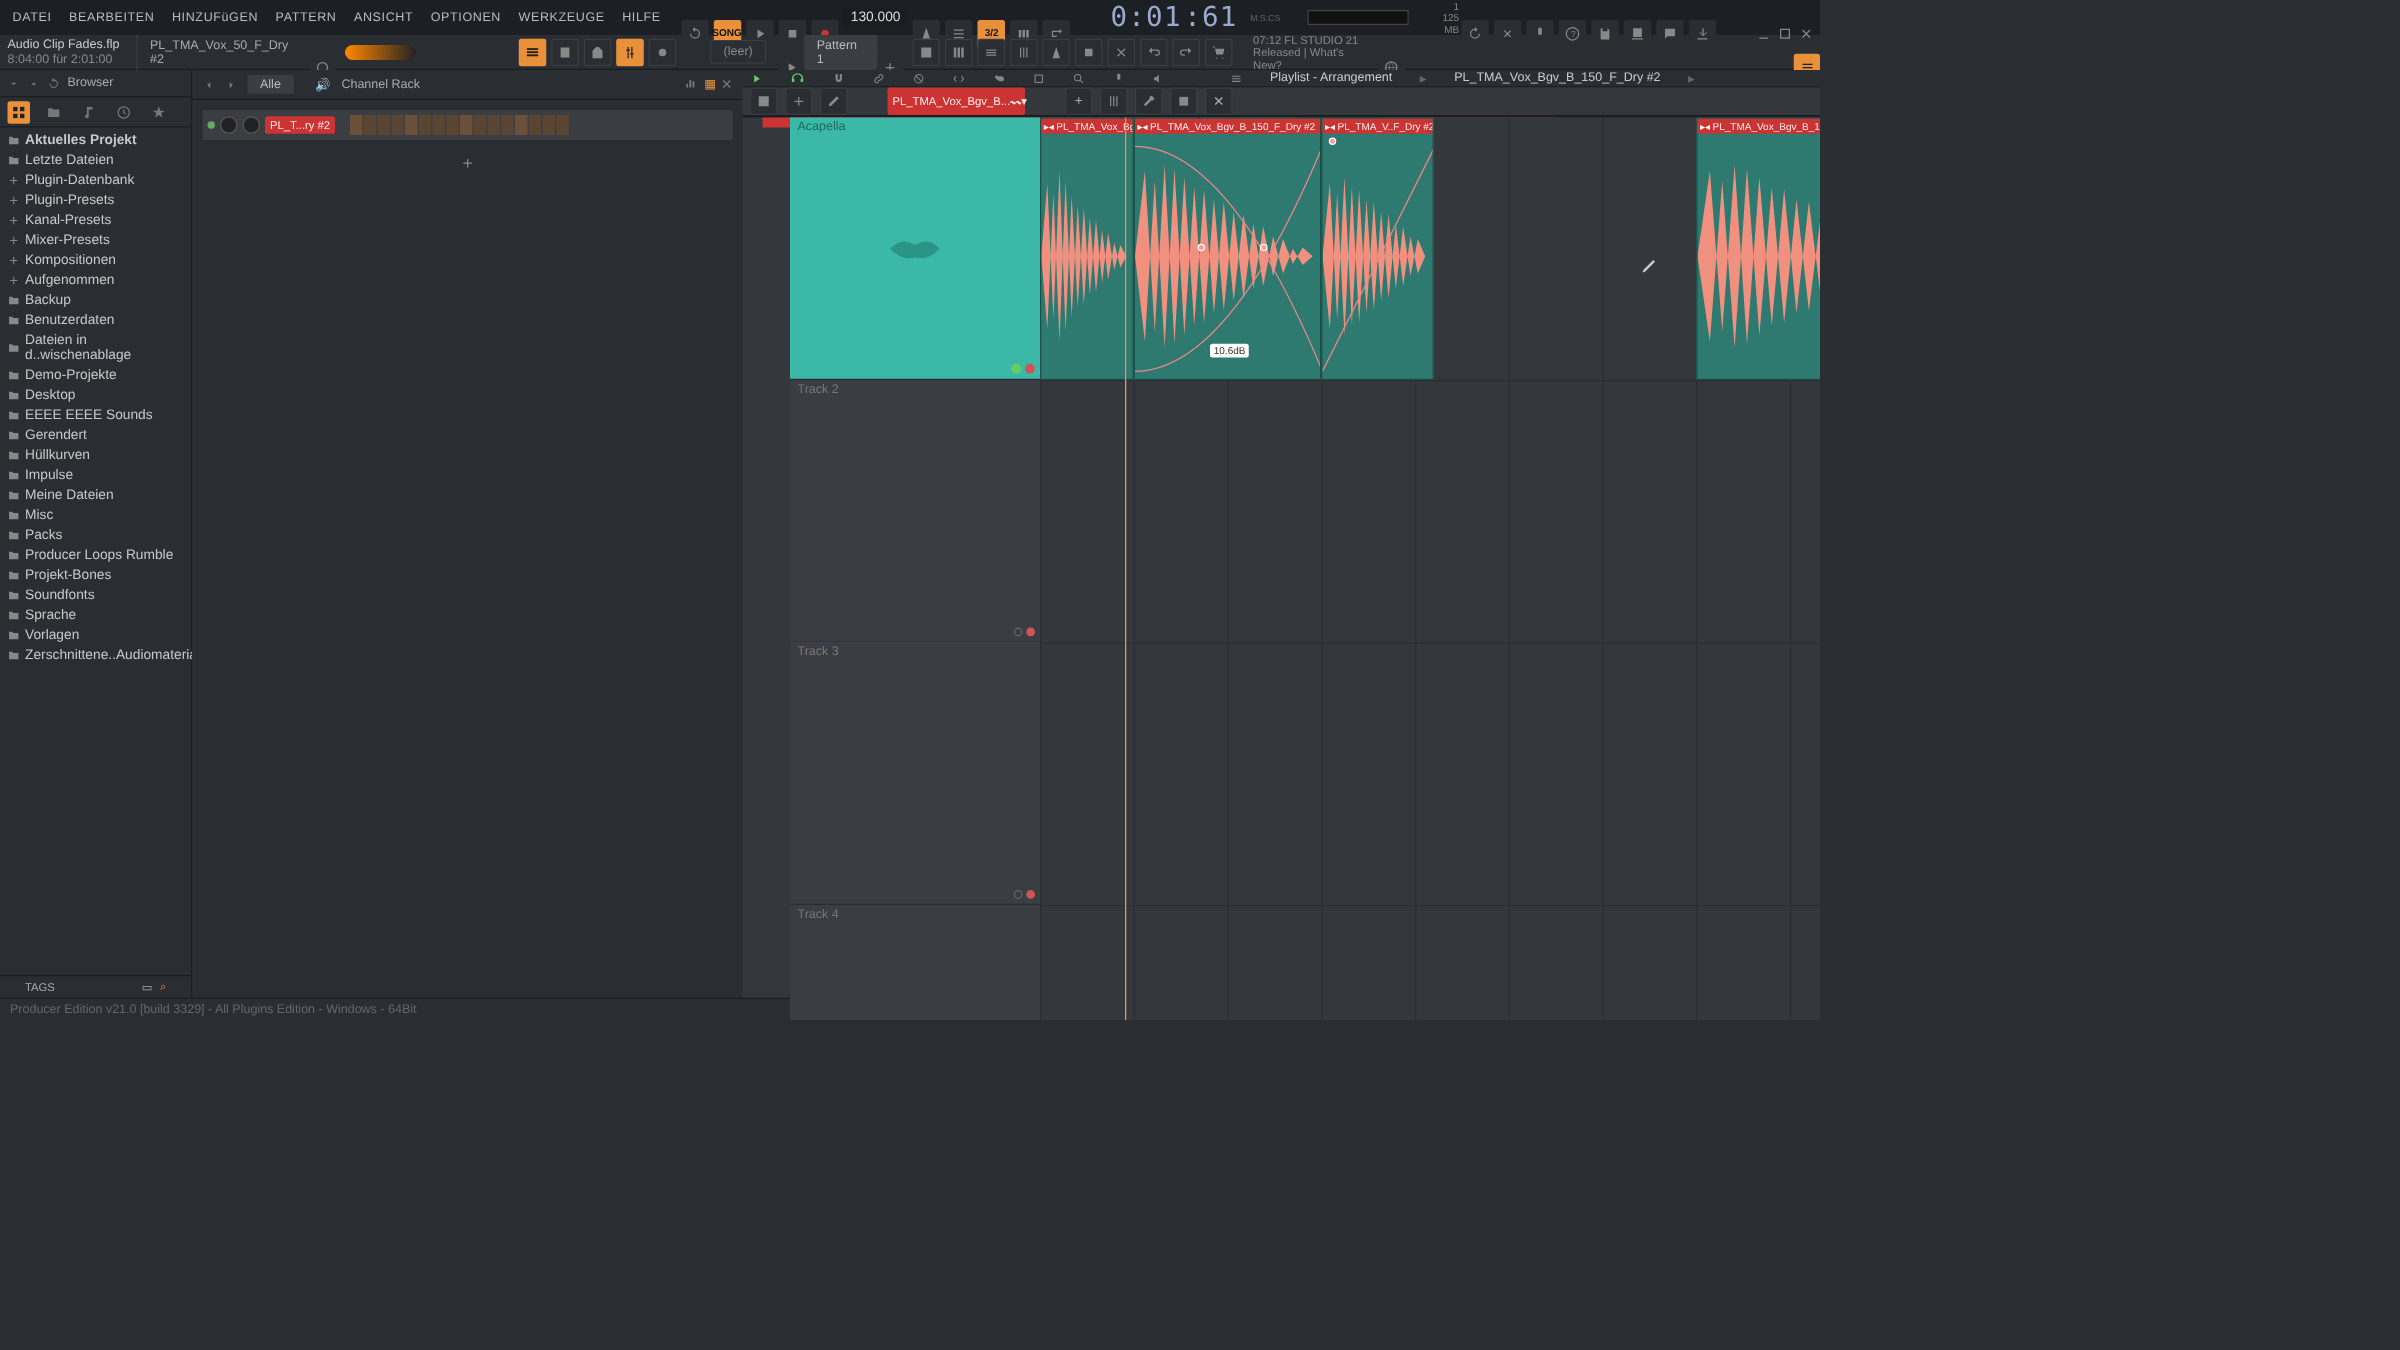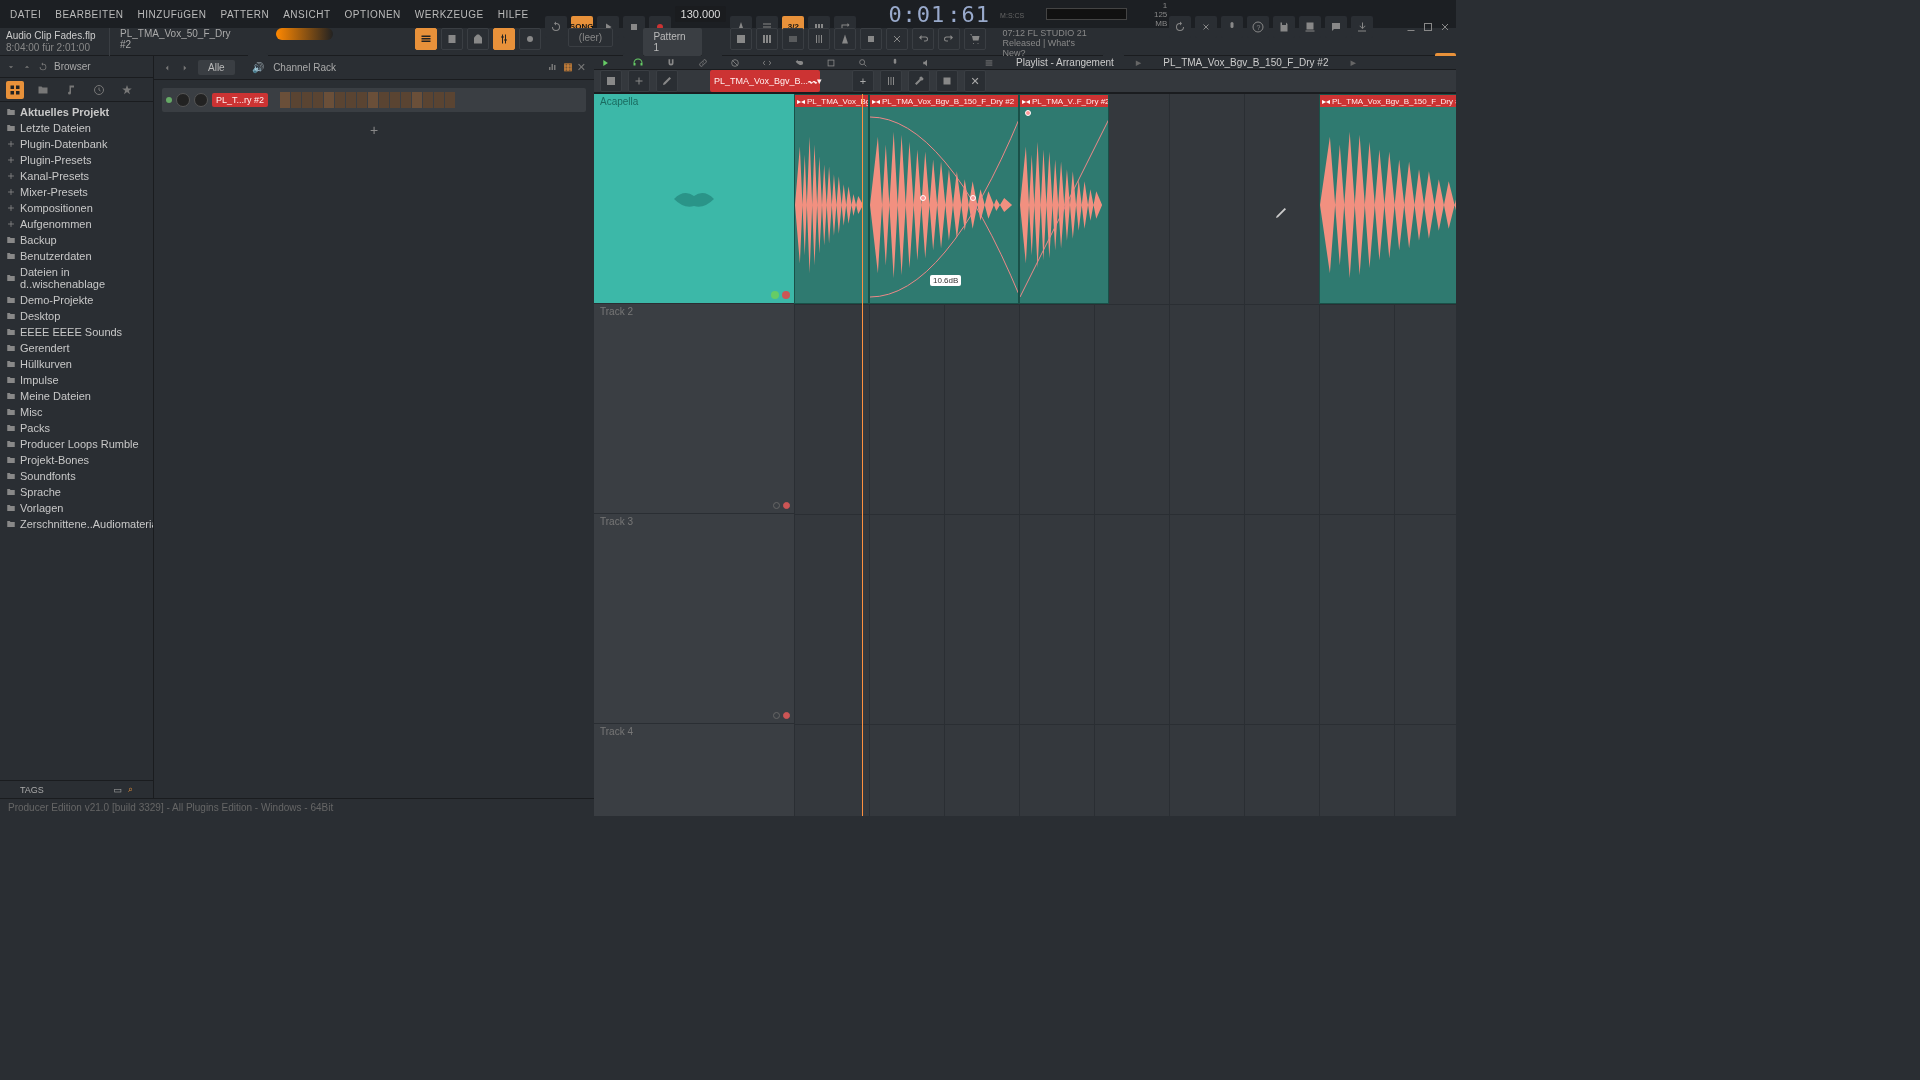--- a/index.html
+++ b/index.html
@@ -12,21 +12,21 @@
 .btn-icon { width:22px; height:22px; display:flex; align-items:center; justify-content:center; background:#2a2e33; border-radius:2px; cursor:pointer;margin-top:25px; }
 .btn-icon.orange { background:#e8913a; color:#111; }
 .btn-icon svg { width:12px; height:12px; fill:#888; }
 .tempo-box { background:#1a1c1f; color:#ddd; padding:2px 6px; font-size:11px; border-radius:2px; }
 .time-display { font-size:22px; color:#9ac; font-family:monospace; letter-spacing:1px; }
 .meter { width:120px; height:12px; border:1px solid #444; background:#111; }
 .cpu-mem { font-size:8px; color:#888; text-align:right; line-height:9px; }
 .right-icons { display:flex; gap:4px; margin-left:auto; }
 
 
-.hintbar { height:28px; background:#2a2e33; display:flex; align-items:flex-start; border-bottom:1px solid #1a1c1f; }
+.hintbar { height:28px; background:#2a2e33; display:flex; align-items:center; border-bottom:1px solid #1a1c1f; }
 .hint-box { color:#ccc; font-size:10px; line-height:12px; padding:2px 6px; border-right:1px solid #3a3e43; min-width:110px; }
 .proj-name { color:#aaa; font-size:10px; padding:0 10px; }
 .toolbar2 { display:flex; align-items:center; gap:4px; padding:0 8px; }
 .tool-btn { width:22px; height:22px; background:#2a2e33; border:1px solid #3a3e43; border-radius:2px; display:flex; align-items:center; justify-content:center; cursor:pointer; }
 .tool-btn.active { background:#e8913a; border-color:#e8913a; }
 .tool-btn svg { width:12px; height:12px; fill:#888; }
 .tool-btn.active svg { fill:#222; }
 .pattern-sel { background:#3a3e43; color:#bbb; padding:3px 10px; font-size:10px; border-radius:2px; }
 .snap-sel { background:#2a2e33; color:#888; padding:3px 10px; font-size:10px; border:1px solid #3a3e43; border-radius:2px; }
 .version-box { font-size:9px; color:#888; line-height:10px; margin-left:auto; padding:0 8px; }
@@ -62,21 +62,21 @@
 
 
 .playlist { flex:1; background:#34383d; display:flex; flex-direction:column; position:relative; }
 .pl-head { height:22px; background:#2a2e33; display:flex; align-items:center; gap:22px; padding:0 6px; border-bottom:1px solid #1a1c1f; }
 .pl-head .crumb { color:#ccc; font-size:10px; }
 .pl-head .sep { color:#666; }
 .pl-toolbar { height:28px; background:#34383d; display:flex; gap:6px; padding:0 6px; border-bottom:1px solid #1a1c1f; }
 .pl-picker { width:110px; height:22px; background:#c33; color:#fee; font-size:9px; display:flex; align-items:center; padding:0 4px; border-radius:2px; }
 .pl-minimap { height:10px; background:#2a2e33; position:relative; border-bottom:1px solid #1a1c1f; }
 .pl-minimap .mm-clip { position:absolute; top:1px; height:8px; background:#c33; }
-.pl-trackheads { width:200px; background:#d946ef; }
+.pl-trackheads { width:200px; background:#d946ef;margin-left:38px; }
 .pl-trackhead { border-bottom:1px solid #2a2e33; position:relative; }
 .pl-trackhead.t1 { height:210px; background:#3cb8a8; }
 .pl-trackhead.t1 .lips { position:absolute; top:90px; left:50%; transform:translateX(-50%); }
 .pl-trackhead.t1 .tname { position:absolute; top:2px; left:6px; color:#1a6b60; font-size:10px; }
 .pl-trackhead.t1 .dots { position:absolute; bottom:4px; right:4px; display:flex; gap:3px; }
 .pl-trackhead.t1 .dots span { width:8px; height:8px; border-radius:50%; }
 .pl-trackhead.t2,.pl-trackhead.t3,.pl-trackhead.t4 { height:210px; background:#3a3e43; }
 .pl-trackhead .tlabel { position:absolute; top:2px; left:6px; color:#777; font-size:10px; }
 .pl-trackhead .dots2 { position:absolute; bottom:4px; right:4px; display:flex; gap:3px; }
 .pl-trackhead .dots2 span { width:7px; height:7px; border-radius:50%; border:1px solid #666; }

